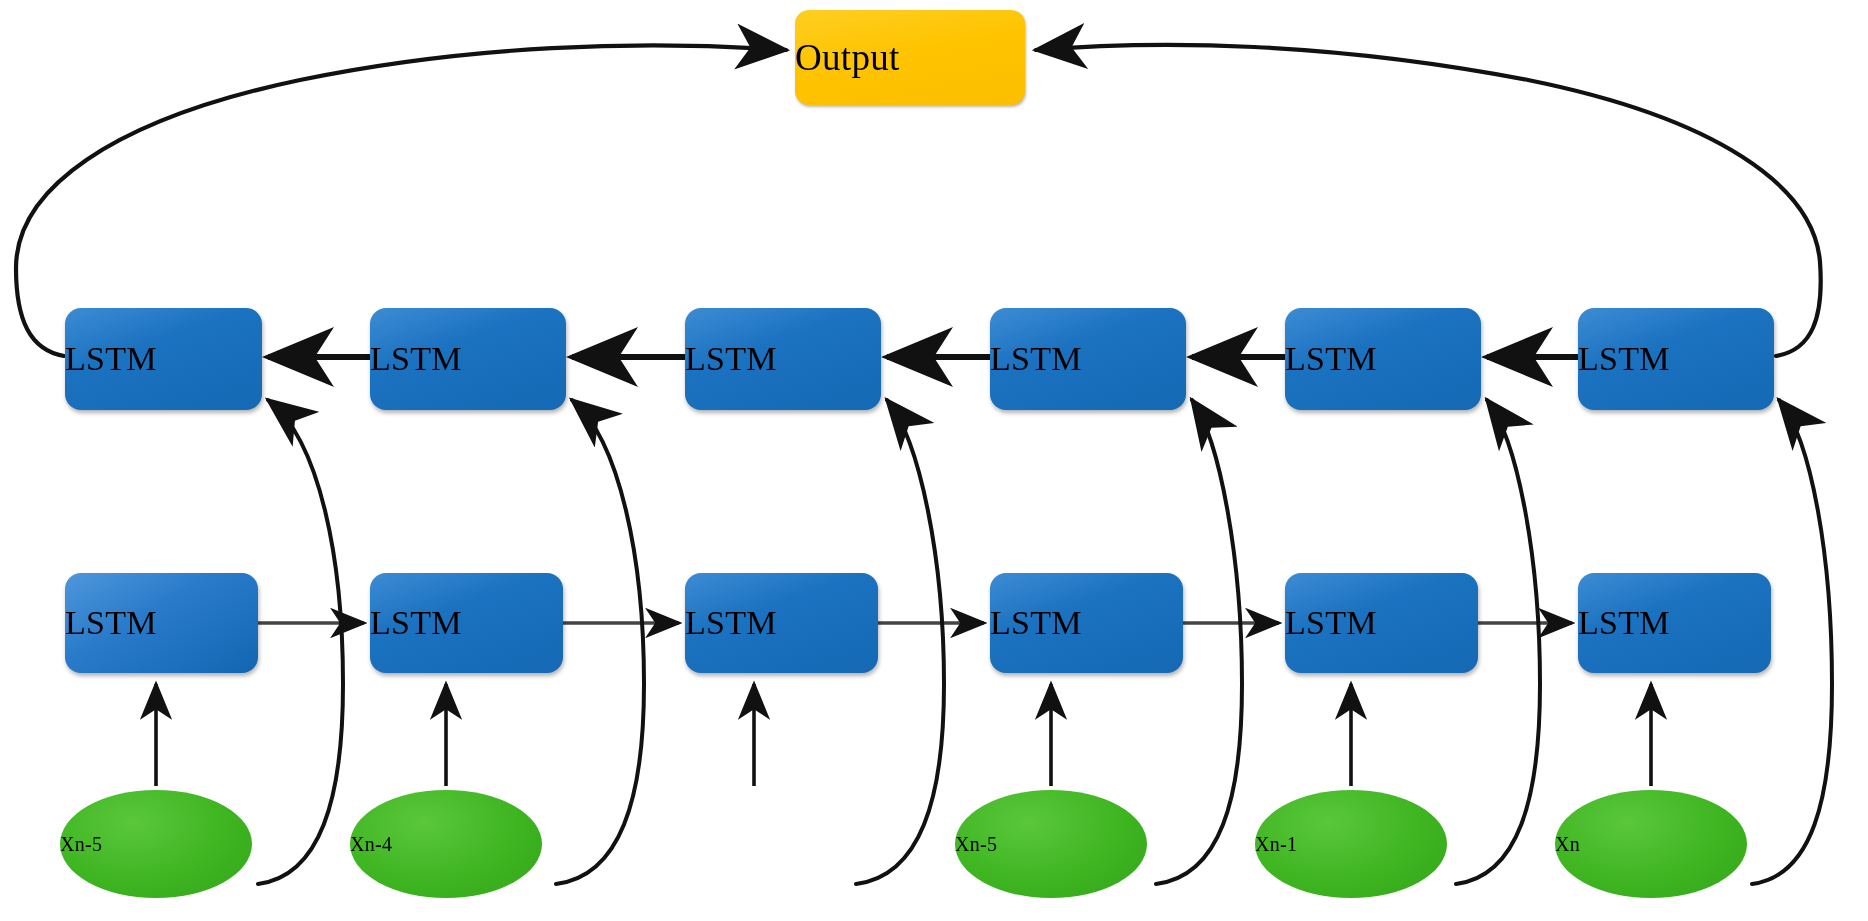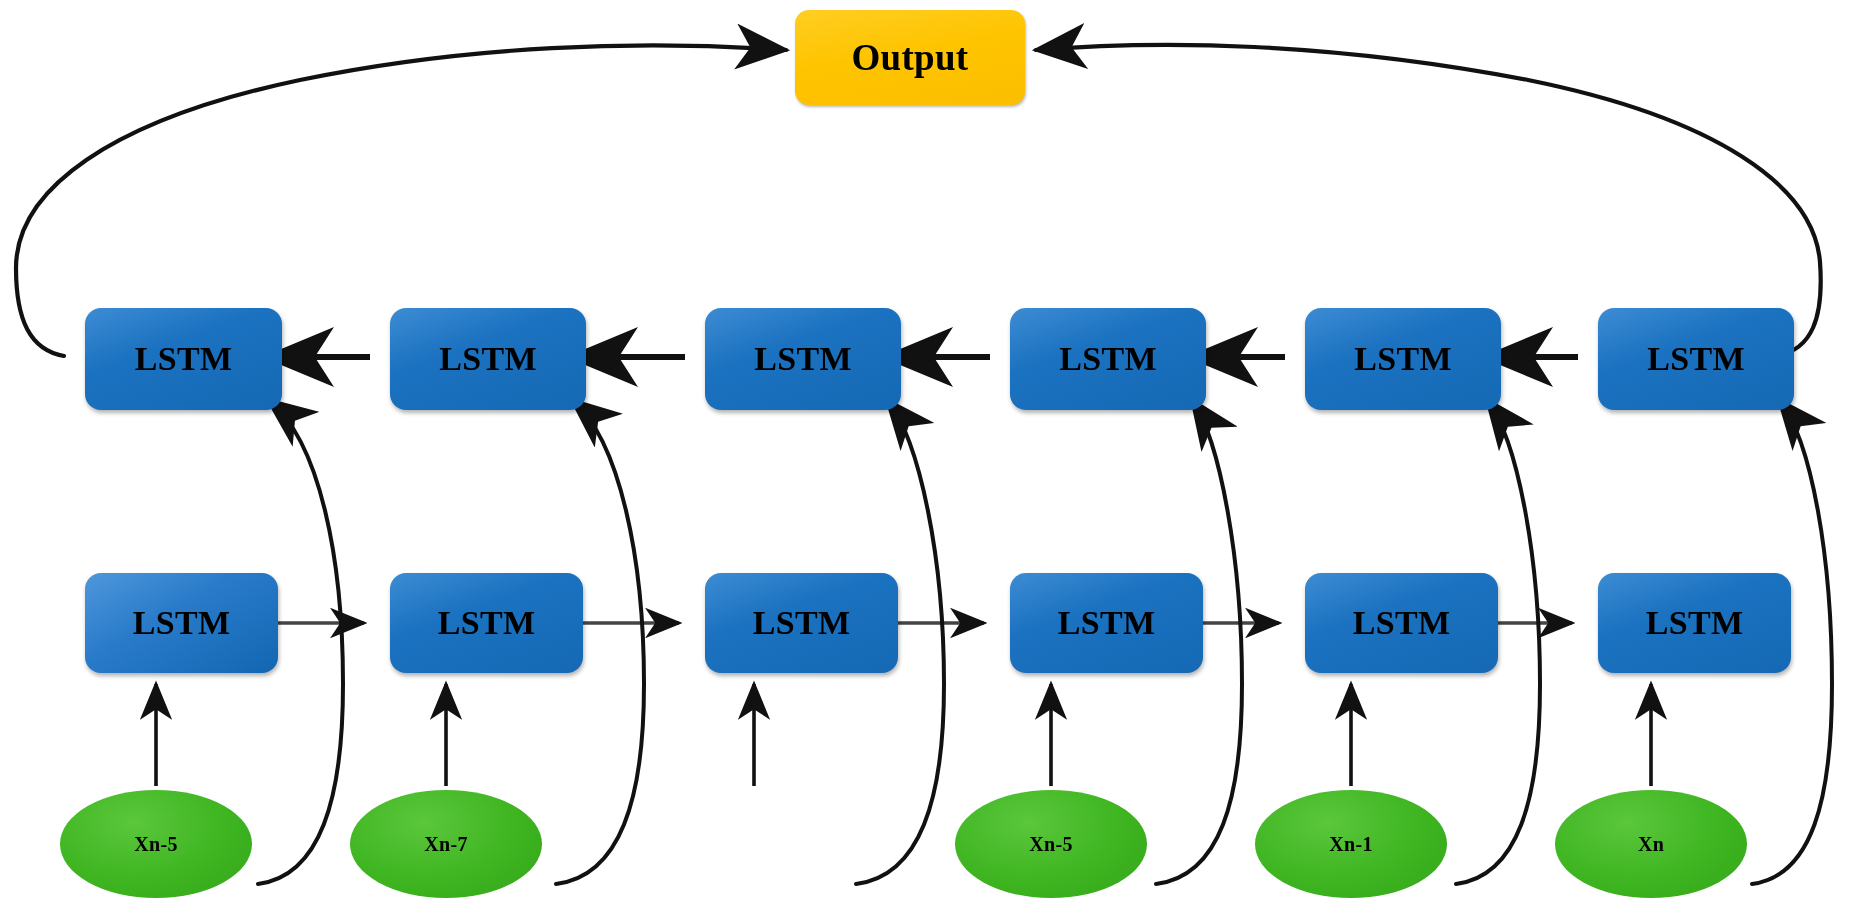--- a/index.html
+++ b/index.html
@@ -21,41 +21,40 @@
     position: absolute;
     left: 0;
     top: 0;
     width: 1868px;
     height: 921px;
   }
   .node {
     position: absolute;
     display: flex;
     align-items: center;
-    justify-content: center;
+    justify-content: flex-start;
     box-sizing: border-box;
     color: #000000;
-    font-weight: 700;
+    font-weight: 400;
     letter-spacing: 0.3px;
     user-select: none;
   }
   .node-output {
     border-radius: 14px;
     font-size: 37px;
     background: #FFC400;
     background-image: linear-gradient(170deg, #FFCE22 0%, #FFC400 45%, #FBBE00 100%);
     box-shadow: 1px 2px 3px rgba(0,0,0,0.28);
   }
   .node-lstm {
     border-radius: 16px;
     font-size: 34px;
     background: #1B72C0;
     background-image: linear-gradient(160deg, #3D8CD4 0%, #1B72C0 38%, #1569B4 100%);
     box-shadow: 1px 3px 4px rgba(0,0,0,0.3);
-    margin-left: 20px;
   }
   .node-lstm.grad-strong {
     background-image: linear-gradient(150deg, #4F97DC 0%, #2A7CCA 40%, #1266B1 100%);
   }
   .node-input {
     border-radius: 50%;
     font-size: 20px;
     background: #3EB521;
     background-image: radial-gradient(ellipse at 38% 30%, #5BC73C 0%, #3EB521 55%, #34A519 100%);
   }
@@ -164,21 +163,21 @@
     <span class="node-label">LSTM</span>
   </div>
   <div class="node node-lstm" style="left:1578px; top:573px; width:193px; height:100px;">
     <span class="node-label">LSTM</span>
   </div>
 
   <div class="node node-input" style="left:60px; top:790px; width:192px; height:108px;">
     <span class="node-label">Xn-5</span>
   </div>
   <div class="node node-input" style="left:350px; top:790px; width:192px; height:108px;">
-    <span class="node-label">Xn-7</span>
+    <span class="node-label">Xn-4</span>
   </div>
   <div class="node node-input" style="left:955px; top:790px; width:192px; height:108px;">
     <span class="node-label">Xn-5</span>
   </div>
   <div class="node node-input" style="left:1255px; top:790px; width:192px; height:108px;">
     <span class="node-label">Xn-1</span>
   </div>
   <div class="node node-input" style="left:1555px; top:790px; width:192px; height:108px;">
     <span class="node-label">Xn</span>
   </div>

